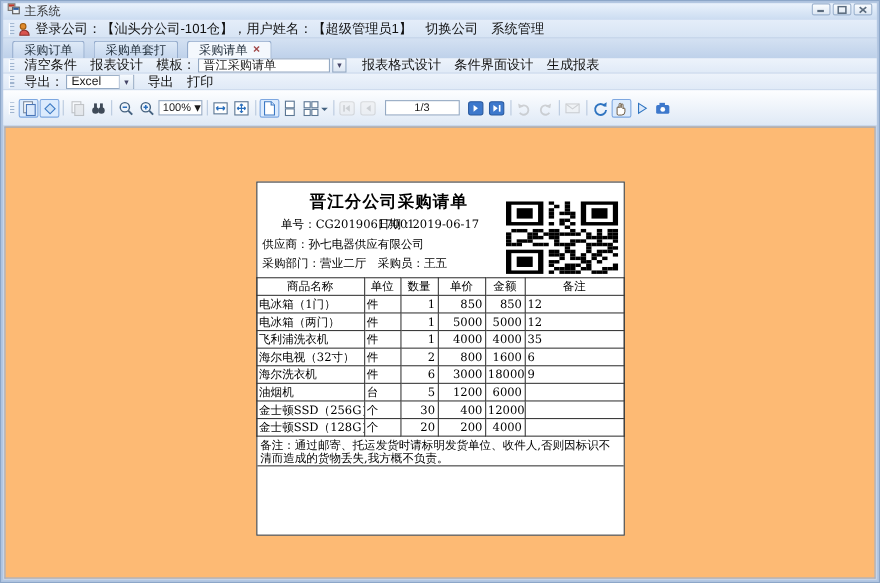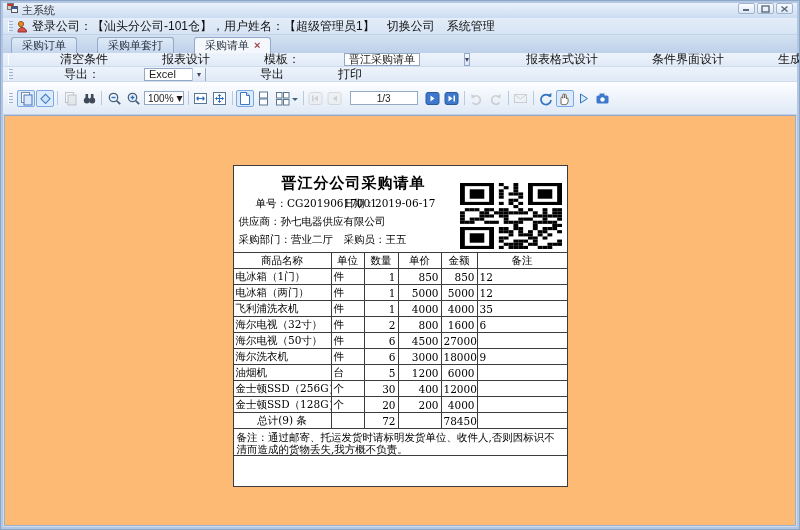--- a/index.html
+++ b/index.html
@@ -20,29 +20,29 @@
   .winbtn { width:17px; height:11px; border:1px solid #9fb4cf; border-radius:2px; background:linear-gradient(#fbfdff,#dde7f3); display:flex; align-items:center; justify-content:center; }
   .winbtn svg { display:block; }
 
   
   .loginbar { height:17px; background:linear-gradient(#e4edf9,#d7e4f4); border-bottom:1px solid #c2d2e8; display:flex; align-items:center; padding:0 2px; flex:0 0 auto; }
   .grip { width:5px; height:11px; margin:0 3px; background:repeating-linear-gradient(#9fb4cf 0 1px, transparent 1px 3px); border-left:1px solid #fff; }
   .loginbar .txt { color:#111; }
   .loginbar a { color:#111; text-decoration:none; margin-left:12px; cursor:pointer; }
 
   
-  .tabbar { height:18px; background:linear-gradient(#d4e1f2,#bed1ea); display:flex; align-items:flex-end; padding:2px 0 0 8px; gap:20px; flex:0 0 auto; }
+  .tabbar { height:18px; background:linear-gradient(#d4e1f2,#bed1ea); display:flex; align-items:flex-end; padding:2px 0 0 8px; gap:8px; flex:0 0 auto; }
   .tab { height:16px; padding:0 10px; display:flex; align-items:center; gap:5px; font-size:11px;
          border:1px solid #93aacb; border-bottom:none; border-radius:3px 3px 0 0;
          background:linear-gradient(#dfeaf7,#c6d7ee); color:#24323f; cursor:pointer; }
   .tab.active { background:#f4f8fd; position:relative; z-index:2; }
   .tab .close { color:#a04848; font-weight:bold; font-size:11px; line-height:1; }
 
   
-  .menubar, .exportbar { background:linear-gradient(#edf3fb,#e0eaf7); border-bottom:1px solid #cfdcee; display:flex; align-items:center; padding:0 2px; flex:0 0 auto;gap:42px; }
+  .menubar, .exportbar { background:linear-gradient(#edf3fb,#e0eaf7); border-bottom:1px solid #cfdcee; display:flex; align-items:center; padding:0 2px; flex:0 0 auto; }
   .menubar { height:14px; }
   .exportbar { height:15px; }
   .mitem { padding:0 6px; color:#111; cursor:pointer; white-space:nowrap; }
   .mlabel { padding:0 2px 0 6px; white-space:nowrap; }
   .combo { display:flex; align-items:center; background:#fff; border:1px solid #94a9c3; height:13px; }
   .combo .cval { padding:0 4px; font-size:11px; white-space:nowrap; }
   .combo .carrow, .dropbtn { width:13px; height:13px; display:flex; align-items:center; justify-content:center; font-size:8px; color:#446; background:linear-gradient(#f6fafe,#dce6f2); border-left:1px solid #b7c6da; cursor:pointer; }
   .dropbtn { border:1px solid #94a9c3; margin-left:2px; }
 
   
@@ -525,28 +525,20 @@
             </tr>
           <tr>
               <td class="al">海尔电视（32寸）</td>
               <td class="al">件</td>
               <td class="ar">2</td>
               <td class="ar">800</td>
               <td class="ar">1600</td>
               <td class="al">6</td>
             </tr>
           <tr>
-              <td class="al">海尔电视（50寸）</td>
-              <td class="al">件</td>
-              <td class="ar">6</td>
-              <td class="ar">4500</td>
-              <td class="ar">27000</td>
-              <td class="al"></td>
-            </tr>
-          <tr>
               <td class="al">海尔洗衣机</td>
               <td class="al">件</td>
               <td class="ar">6</td>
               <td class="ar">3000</td>
               <td class="ar">18000</td>
               <td class="al">9</td>
             </tr>
           <tr>
               <td class="al">油烟机</td>
               <td class="al">台</td>
@@ -564,28 +556,20 @@
               <td class="al"></td>
             </tr>
           <tr>
               <td class="al">金士顿SSD（128G）</td>
               <td class="al">个</td>
               <td class="ar">20</td>
               <td class="ar">200</td>
               <td class="ar">4000</td>
               <td class="al"></td>
             </tr>
-          <tr>
-              <td class="ac">总计(9) 条</td>
-              <td></td>
-              <td class="ar">72</td>
-              <td></td>
-              <td class="ar">78450</td>
-              <td></td>
-            </tr>
         </tbody>
       </table>
 
       <div class="doc-note">备注：通过邮寄、托运发货时请标明发货单位、收件人,否则因标识不清而造成的货物丢失,我方概不负责。</div>
 
 
     </div>
   </div>
 
 </div>

